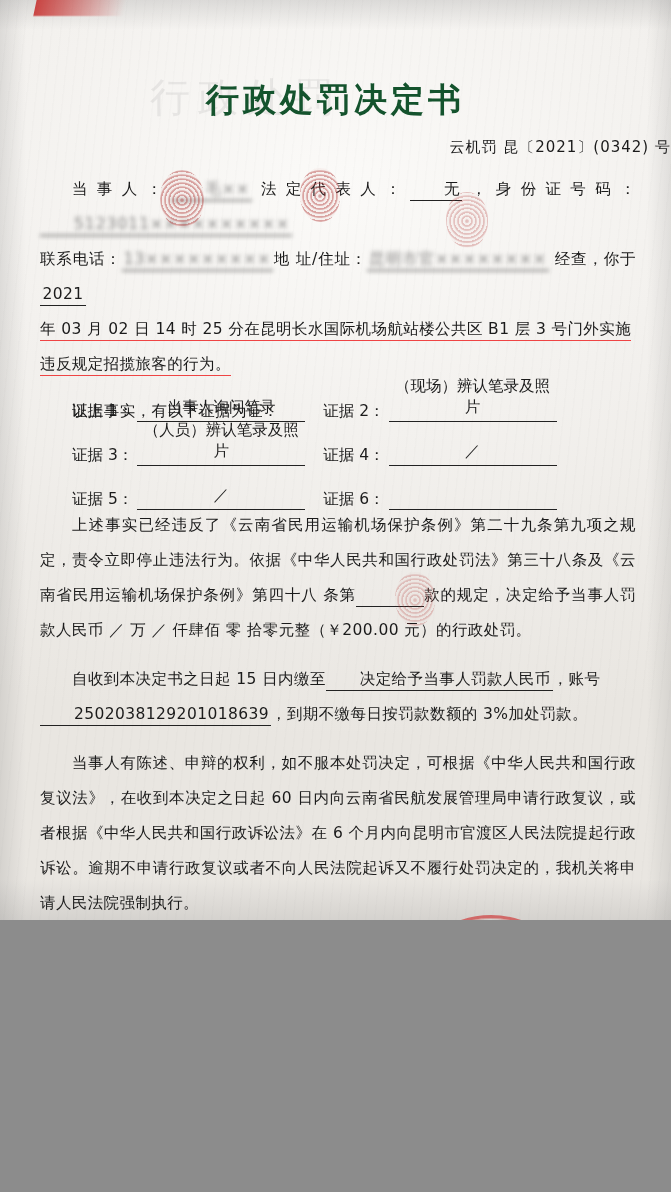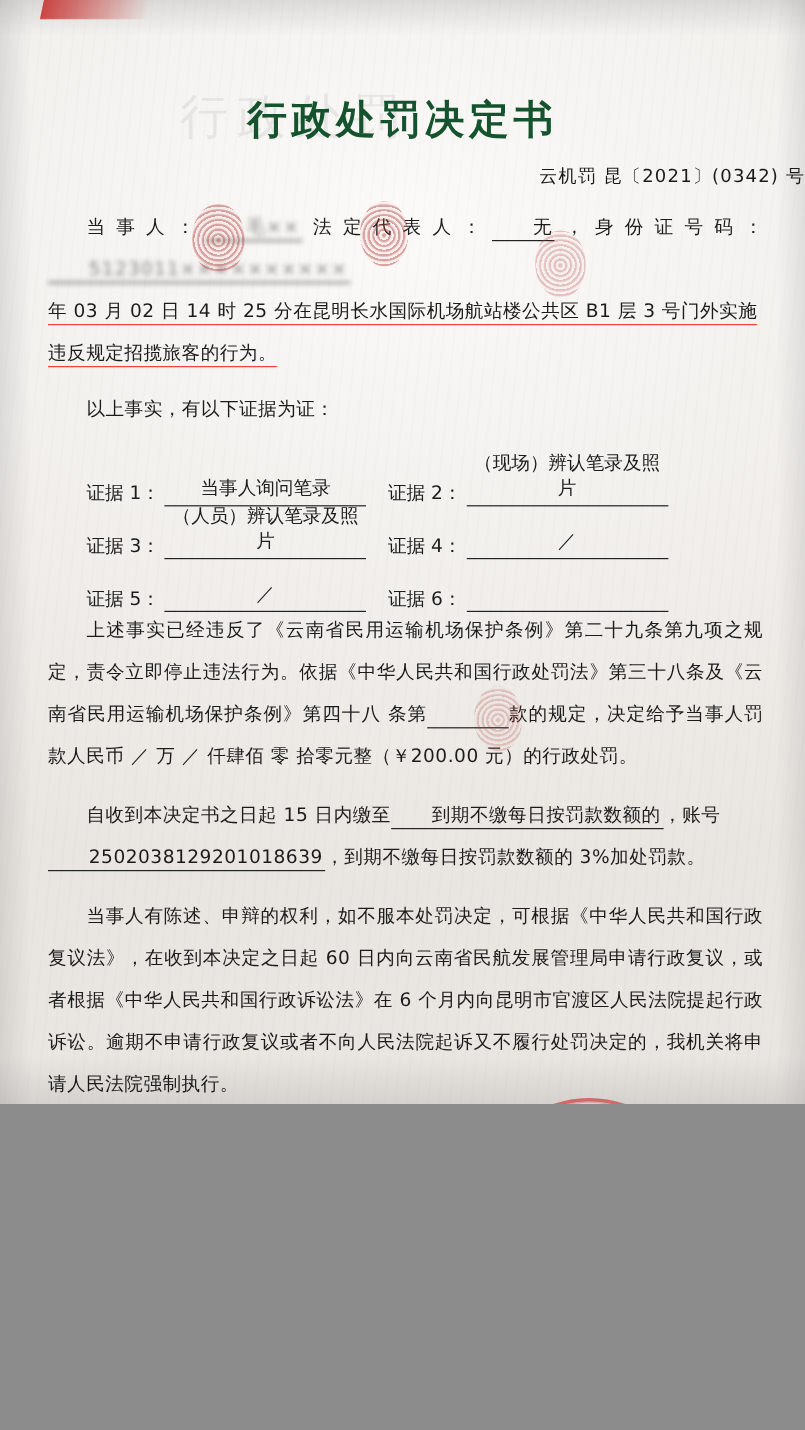--- a/index.html
+++ b/index.html
@@ -212,20 +212,24 @@
   <div id="content">
 
     <div class="doc-title">行政处罚决定书</div>
     <div class="doc-number">云机罚 昆〔2021〕(0342) 号</div>
 
     <div class="body-block">
       <div class="para indent">
         <span>当事人：</span><span class="fill blurred" style="min-width:76px;">毛××</span><span>法定代表人：</span><span class="fill" style="min-width:26px;">无</span><span>，身份证号码：</span><span class="fill blurred" style="min-width:160px;">5123011××××××××××</span>
       </div>
 
+      <div class="para">
+        <span>联系电话：</span><span class="fill blurred" style="min-width:98px;">13×××××××××</span><span>地 址/住址：</span><span class="fill blurred" style="min-width:160px;">昆明市官××××××××</span>
+        <span>经查，你于</span><span class="fill" style="min-width:42px;">2021</span>
+      </div>
 
       <div class="para">
         <span class="uline-run"><span>年</span>&nbsp;<span>03</span>&nbsp;<span>月</span>&nbsp;<span>02</span>&nbsp;<span>日</span>&nbsp;<span>14</span>&nbsp;<span>时</span>&nbsp;<span>25</span>&nbsp;<span>分在</span><span>昆明长水国际机场航站楼公共区 B1 层 3 号门外</span><span>实施</span></span>
       </div>
 
       <div class="para">
         <span class="uline-run"><span>违反规定招揽旅客</span><span>的行为。</span></span>
       </div>
 
       <div class="para indent" style="margin-top:12px;">以上事实，有以下证据为证：</div>
@@ -255,21 +259,21 @@
       </div>
     </div>
 
     <div class="body-block" style="top:508px;">
       <div class="para indent">
         <span>上述事实已经违反了《云南省民用运输机场保护条例》第二十九条第九项之规定，责令立即停止违法行为。依据《中华人民共和国行政处罚法》第三十八条及《云南省民用运输机场保护条例》第四十八 条第</span><span class="fill" style="min-width:34px;">　　</span><span>款的规定，决定给予当事人罚款人民币</span>
         <span>／ 万 ／ 仟肆佰 零 拾零元整</span><span>（￥200.00 元）</span><span>的行政处罚。</span>
       </div>
 
       <div class="para indent" style="margin-top:14px;">
-        <span>自收到本决定书之日起 15 日内缴至</span><span class="fill" style="min-width:168px;">到期不缴每日按罚款数额的</span><span>，账号</span><br>
+        <span>自收到本决定书之日起 15 日内缴至</span><span class="fill" style="min-width:168px;">决定给予当事人罚款人民币</span><span>，账号</span><br>
         <span class="fill" style="min-width:196px;">2502038129201018639</span><span>，到期不缴每日按罚款数额的 3%加处罚款。</span>
       </div>
 
       <div class="para indent" style="margin-top:14px;">当事人有陈述、申辩的权利，如不服本处罚决定，可根据《中华人民共和国行政复议法》，在收到本决定之日起 60 日内向云南省民航发展管理局申请行政复议，或者根据《中华人民共和国行政诉讼法》在 6 个月内向昆明市官渡区人民法院提起行政诉讼。逾期不申请行政复议或者不向人民法院起诉又不履行处罚决定的，我机关将申请人民法院强制执行。</div>
     </div>
 
     <div class="fingerprint" style="left:160px; top:170px; width:44px; height:58px;"></div>
     <div class="fingerprint" style="left:300px; top:168px; width:40px; height:54px;"></div>
     <div class="fingerprint" style="left:446px; top:192px; width:42px; height:56px; opacity:0.5;"></div>
     <div class="fingerprint" style="left:395px; top:572px; width:40px; height:54px; opacity:0.45;"></div>

